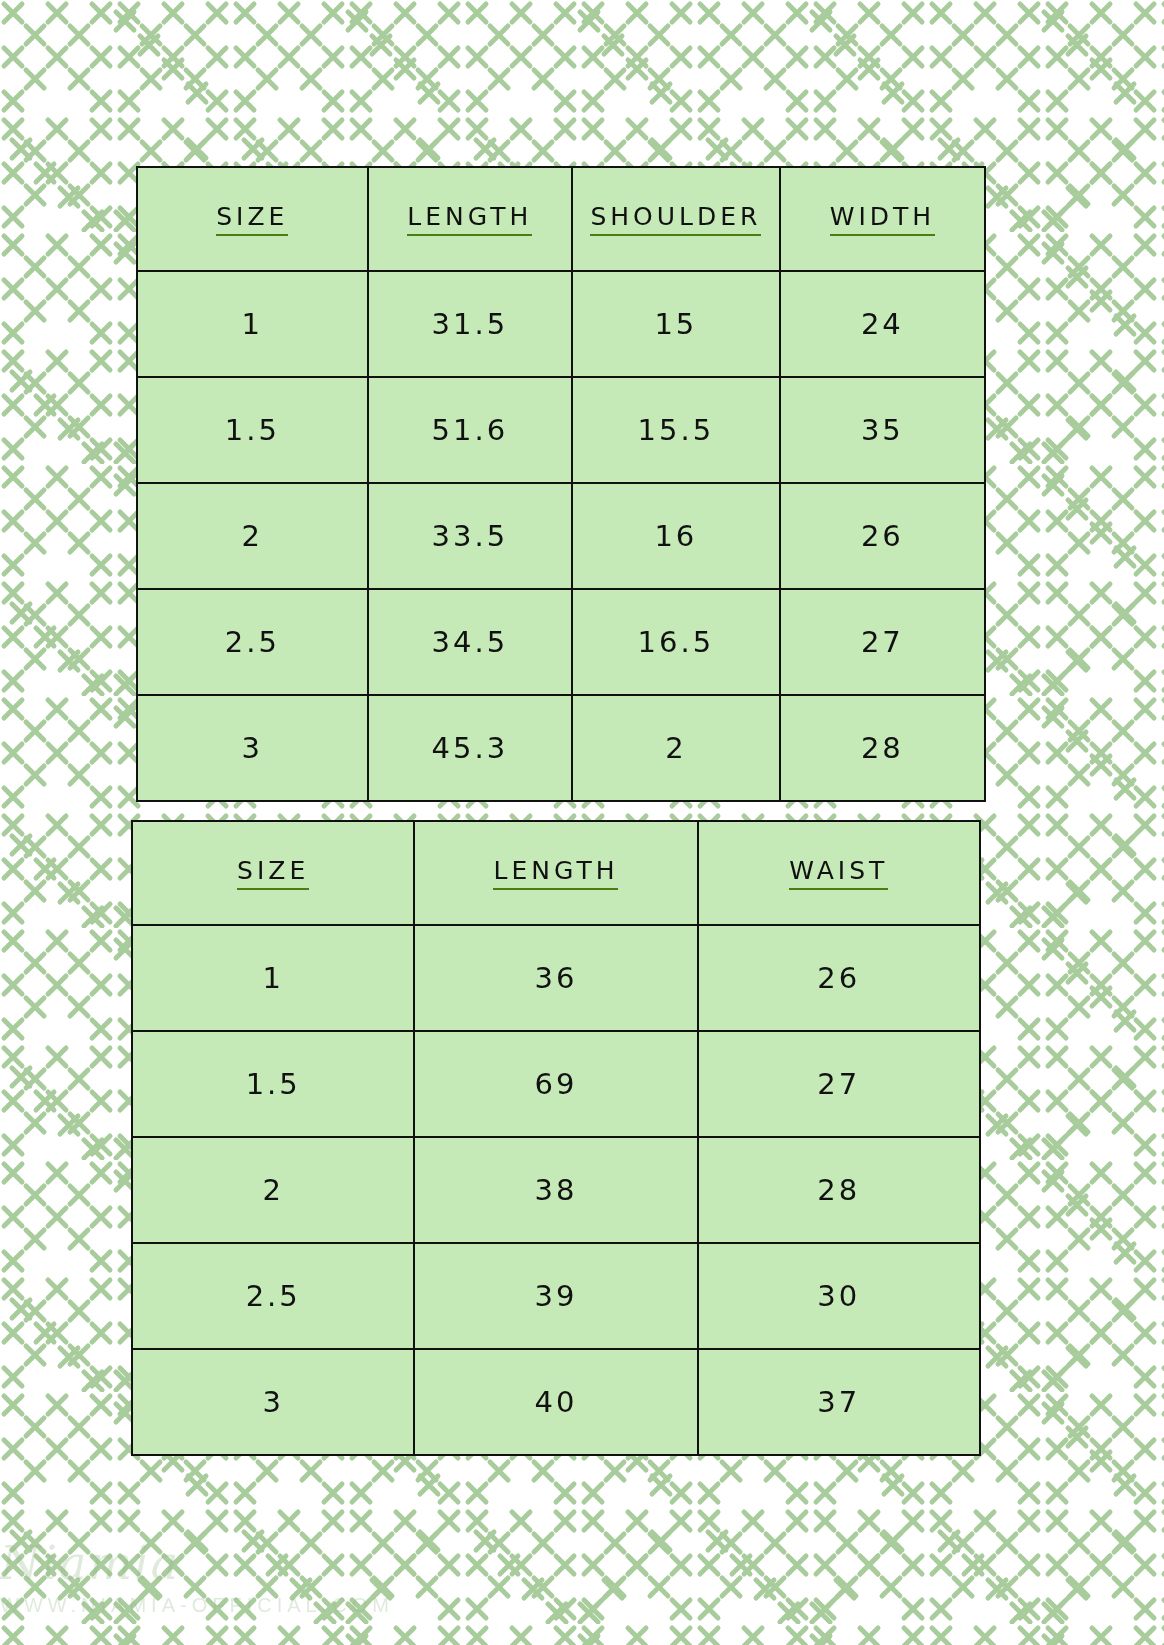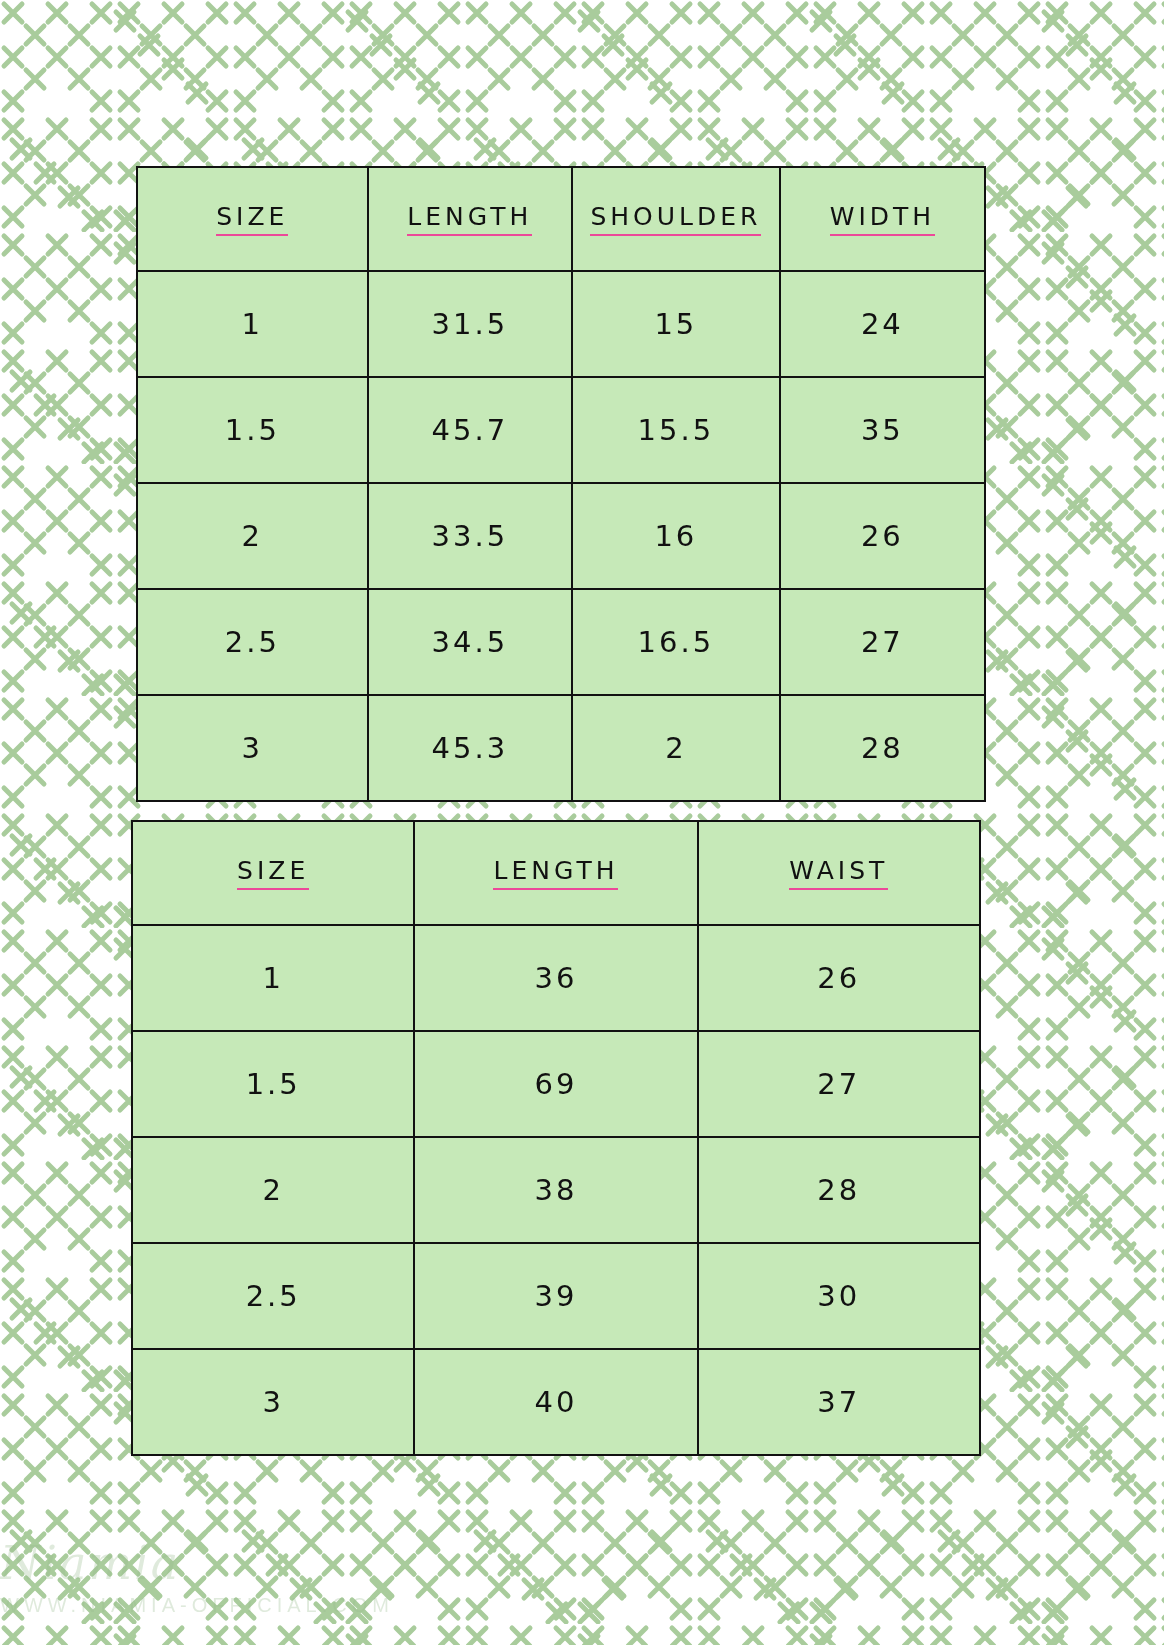--- a/index.html
+++ b/index.html
@@ -81,21 +81,21 @@
     color: #111111;
     font-family: "DejaVu Sans", sans-serif;
   }
   table.size-table thead th {
     height: 100px;
     font-size: 25px;
     letter-spacing: 4px;
     font-weight: 500;
   }
   table.size-table thead th span.hdr {
-    border-bottom: 2px solid #ec4899;
+    border-bottom: 2px solid #4d7c0f;
     padding-bottom: 3px;
     display: inline-block;
   }
   table.size-table tbody td {
     height: 102px;
     font-size: 29px;
     letter-spacing: 3px;
     font-weight: 400;
   }
 
@@ -175,21 +175,21 @@
     </thead>
     <tbody>
       <tr>
         <td>1</td>
         <td>31.5</td>
         <td>15</td>
         <td>24</td>
       </tr>
       <tr>
         <td>1.5</td>
-        <td>45.7</td>
+        <td>51.6</td>
         <td>15.5</td>
         <td>35</td>
       </tr>
       <tr>
         <td>2</td>
         <td>33.5</td>
         <td>16</td>
         <td>26</td>
       </tr>
       <tr>

